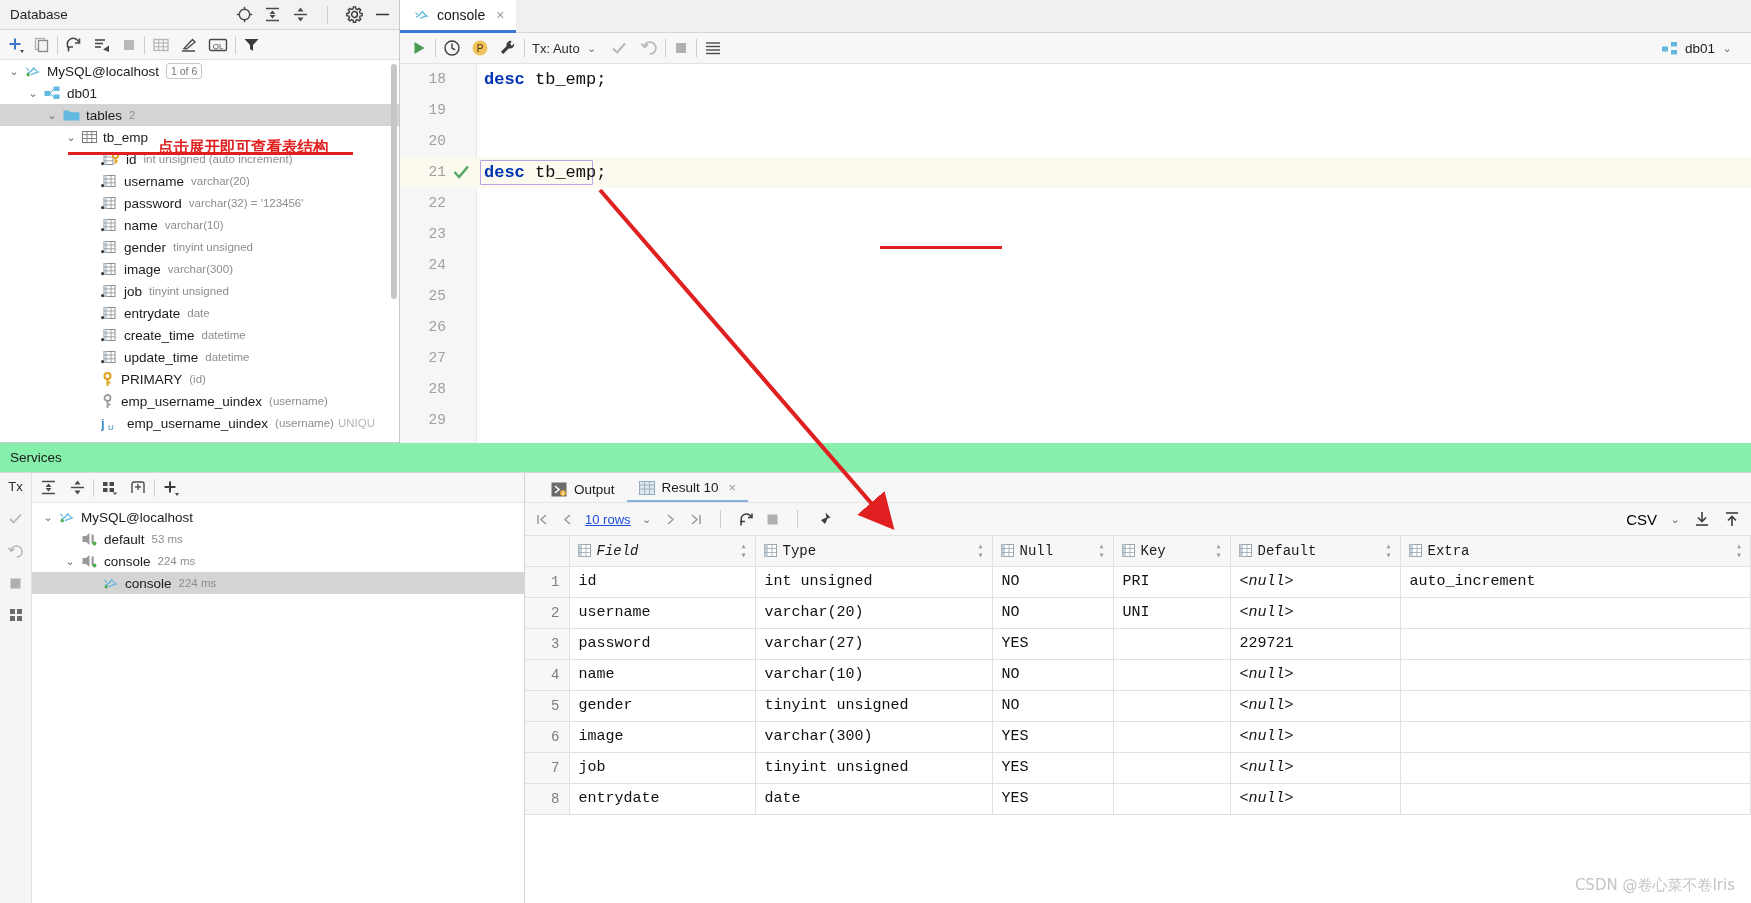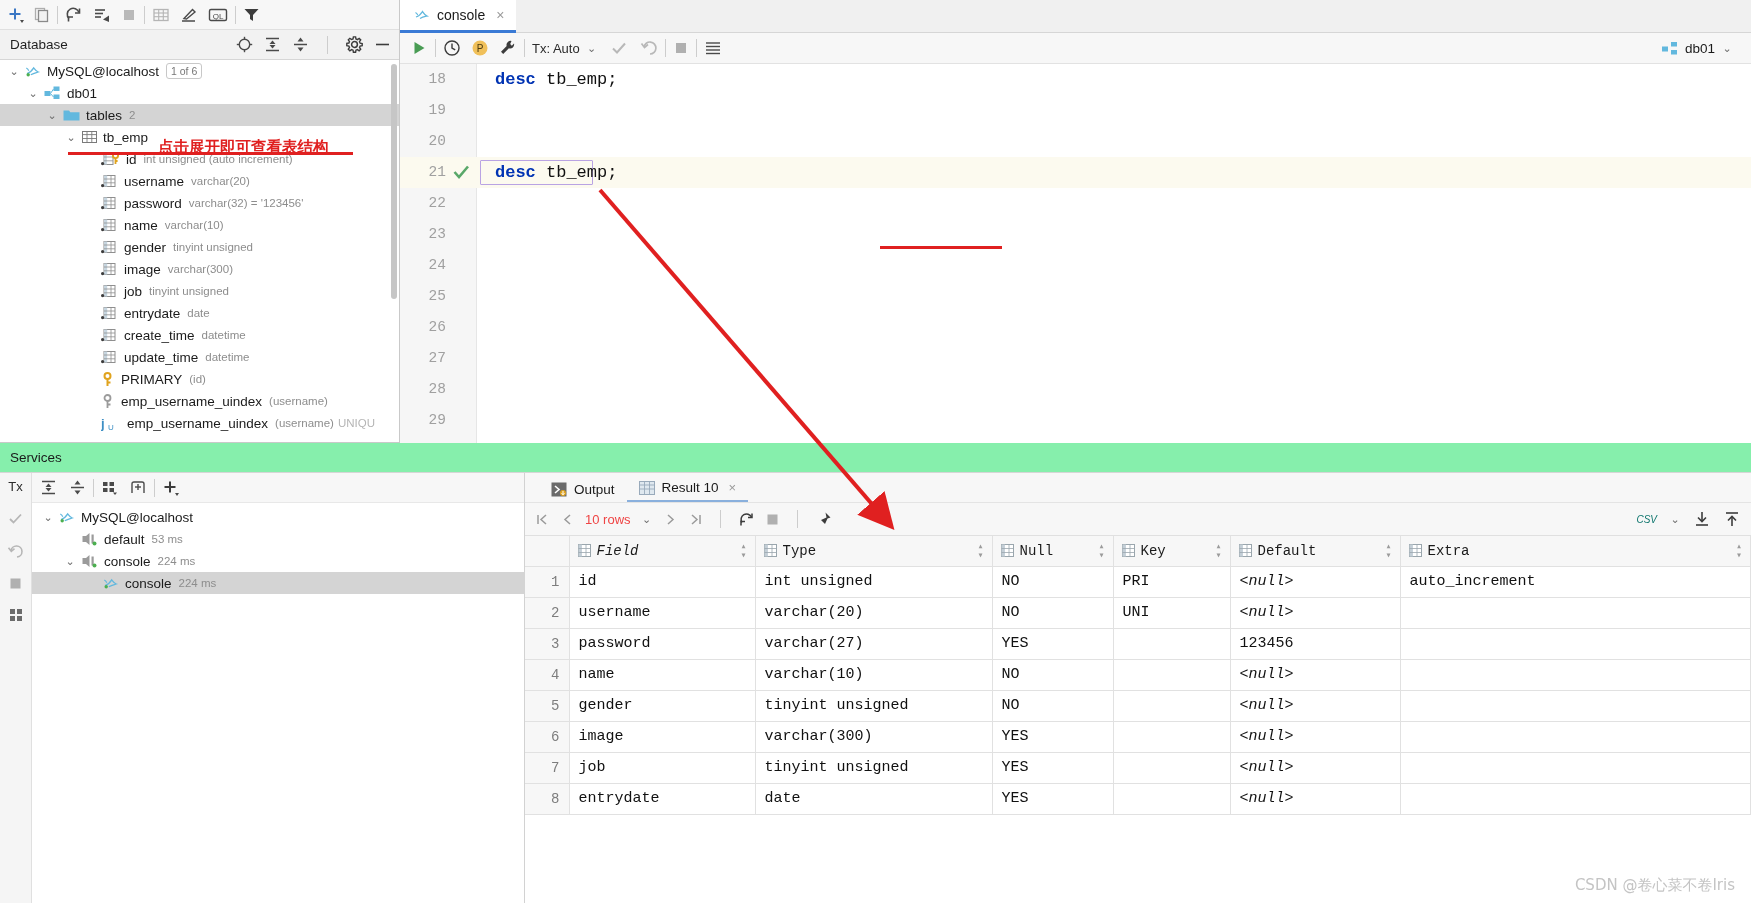--- a/index.html
+++ b/index.html
@@ -82,21 +82,21 @@
     background: #f6f6f6; border-right: 1px solid #e6e6e6;
   }
   .eline { position: relative; height: 31px; }
   .eline .num {
     position: absolute; left: 0; width: 46px; text-align: right;
     font-family: "Liberation Mono", monospace; font-size: 14.5px; color: #a0a0a0;
     line-height: 31px;
   }
   .eline .gmark { position: absolute; left: 52px; top: 6px; }
   .eline .code {
-    position: absolute; left: 95px; line-height: 31px;
+    position: absolute; left: 84px; line-height: 31px;
     font-family: "Liberation Mono", monospace; font-size: 17px; color: #111;
   }
   .eline.cur { background: #fcfaef; }
   .kw { color: #0033b3; font-weight: 700; }
   .hl-box {
     position: absolute; left: 80px; top: 3px; width: 113px; height: 25px;
     border: 1px solid #b9a3e3; border-radius: 1px; background: rgba(0,0,0,0);
   }
   #editor-underline {
     position: absolute; left: 480px; top: 182px; width: 122px; height: 2.5px; background: #e02020;
@@ -130,23 +130,23 @@
     background: #f7f7f7; border-bottom: 1px solid #e4e4e4;
   }
   .rtab { display: flex; align-items: center; gap: 7px; padding: 0 12px 5px 12px; font-size: 13.5px; }
   .rtab.active { border-bottom: 2px solid #8ab0dd; }
   .rtab .x { color: #9a9a9a; font-size: 13px; margin-left: 3px; }
   #res-toolbar {
     height: 33px; display: flex; align-items: center; padding: 0 10px;
     background: #f7f7f7; border-bottom: 1px solid #e0e0e0; gap: 10px;
   }
   #res-toolbar .nav { color: #9b9b9b; font-size: 14px; }
-  #res-toolbar .rows { font-size: 13px; color: #ef4444; }
+  #res-toolbar .rows { font-size: 13px; color: #1d4ed8; text-decoration: underline; }
   #res-right { margin-left: auto; display: flex; align-items: center; gap: 12px; }
-  .csv { font-size: 10px; color: #0f766e; font-style: italic; }
+  .csv { font-size: 15px; color: #000000; }
 
   
   #grid { width: 100%; border-collapse: collapse; table-layout: fixed; font-family: "Liberation Mono", monospace; }
   #grid th, #grid td { border: 1px solid #e1e1e1; border-top: none; border-left: none; }
   #grid thead th {
     background: #f7f7f7; height: 30px; font-weight: normal; font-size: 14px;
     text-align: left; padding: 0 8px; color: #1a1a1a;
   }
   #grid thead th .hd { display: flex; align-items: center; gap: 6px; }
   #grid thead th .sort { margin-left: auto; color: #9b9b9b; font-size: 10px; line-height: 9px; text-align: center; }
@@ -165,85 +165,20 @@
     position: absolute; right: 16px; bottom: 8px; color: #c4c4c4; font-size: 15px;
     font-family: "DejaVu Sans", sans-serif;
   }
 </style>
 </head>
 <body>
 
 <div class="app">
 
   <div id="db-panel">
-    <div id="db-toolbar">
-      <span class="icon">
-        <svg width="18" height="18" viewBox="0 0 18 18">
-            <line x1="2.5" y1="8" x2="13.5" y2="8" stroke="#3b77c4" stroke-width="2"></line>
-            <line x1="8" y1="2.5" x2="8" y2="13.5" stroke="#3b77c4" stroke-width="2"></line>
-            <path d="M13 14 L17 14 L15 17 Z" fill="#4a4a4a"></path>
-          </svg>
-      </span>
-      <span class="icon" style="margin-left:8px">
-        <svg width="17" height="17" viewBox="0 0 17 17">
-            <rect x="2.5" y="2.5" width="9" height="11" fill="none" stroke="#aeaeae" stroke-width="1.3"></rect>
-            <rect x="5.5" y="4.5" width="9" height="11" fill="#f2f2f2" stroke="#8a8a8a" stroke-width="1.3"></rect>
-          </svg>
-      </span>
-      <span class="sep"></span>
-      <span class="icon">
-        <svg width="18" height="18" viewBox="0 0 18 18">
-            <path d="M14 6.5A6 6 0 104 12.5" fill="none" stroke="#4a4a4a" stroke-width="1.6"></path>
-            <path d="M14.5 2.5 L14.5 7 L10 7" fill="none" stroke="#4a4a4a" stroke-width="1.6"></path>
-            <path d="M3.5 15.5 L3.5 11 L8 11" fill="none" stroke="#4a4a4a" stroke-width="1.6"></path>
-          </svg>
-      </span>
-      <span class="icon" style="margin-left:10px">
-        <svg width="18" height="18" viewBox="0 0 18 18">
-            <line x1="2" y1="4" x2="12" y2="4" stroke="#4a4a4a" stroke-width="1.6"></line>
-            <line x1="2" y1="7.5" x2="10" y2="7.5" stroke="#4a4a4a" stroke-width="1.6"></line>
-            <line x1="2" y1="11" x2="8" y2="11" stroke="#4a4a4a" stroke-width="1.6"></line>
-            <path d="M10 13.5 L16 9.5 L16 16 Z" fill="#4a4a4a"></path>
-          </svg>
-      </span>
-      <span class="icon" style="margin-left:10px">
-        <svg width="16" height="16" viewBox="0 0 16 16">
-            <rect x="3" y="3" width="10" height="10" fill="#b9b9b9"></rect>
-          </svg>
-      </span>
-      <span class="sep"></span>
-      <span class="icon">
-        <svg width="18" height="18" viewBox="0 0 18 18">
-            <rect x="2" y="3.5" width="14" height="11" fill="none" stroke="#b5b5b5" stroke-width="1.3"></rect>
-            <line x1="2" y1="7" x2="16" y2="7" stroke="#b5b5b5" stroke-width="1.1"></line>
-            <line x1="2" y1="10.7" x2="16" y2="10.7" stroke="#b5b5b5" stroke-width="1.1"></line>
-            <line x1="6.7" y1="3.5" x2="6.7" y2="14.5" stroke="#b5b5b5" stroke-width="1.1"></line>
-            <line x1="11.3" y1="3.5" x2="11.3" y2="14.5" stroke="#b5b5b5" stroke-width="1.1"></line>
-          </svg>
-      </span>
-      <span class="icon" style="margin-left:10px">
-        <svg width="18" height="18" viewBox="0 0 18 18">
-            <line x1="2" y1="15" x2="15" y2="15" stroke="#4a4a4a" stroke-width="1.5"></line>
-            <path d="M4 12.5 L12.5 3.5 L15 6 L6.5 13 Z" fill="none" stroke="#4a4a4a" stroke-width="1.4"></path>
-          </svg>
-      </span>
-      <span class="icon" style="margin-left:10px">
-        <svg width="20" height="16" viewBox="0 0 20 16">
-            <rect x="1.5" y="2.5" width="17" height="11" rx="1.5" fill="none" stroke="#4a4a4a" stroke-width="1.4"></rect>
-            <text x="10" y="11.5" font-size="8" font-family="Liberation Sans" text-anchor="middle" fill="#4a4a4a">QL</text>
-          </svg>
-      </span>
-      <span class="sep"></span>
-      <span class="icon">
-        <svg width="17" height="17" viewBox="0 0 17 17">
-            <path d="M1.5 3 L15.5 3 L10 9 L10 15 L7 13 L7 9 Z" fill="#3c3c3c"></path>
-          </svg>
-      </span>
-    </div>
-
     <div id="db-header">
       <span class="title">Database</span>
       <span class="tools">
         <span class="icon">
           <svg width="17" height="17" viewBox="0 0 17 17">
               <circle cx="8.5" cy="8.5" r="5.2" fill="none" stroke="#4a4a4a" stroke-width="1.4"></circle>
               <line x1="8.5" y1="0.8" x2="8.5" y2="4" stroke="#4a4a4a" stroke-width="1.4"></line>
               <line x1="8.5" y1="13" x2="8.5" y2="16.2" stroke="#4a4a4a" stroke-width="1.4"></line>
               <line x1="0.8" y1="8.5" x2="4" y2="8.5" stroke="#4a4a4a" stroke-width="1.4"></line>
               <line x1="13" y1="8.5" x2="16.2" y2="8.5" stroke="#4a4a4a" stroke-width="1.4"></line>
@@ -269,20 +204,85 @@
           <svg width="17" height="17" viewBox="0 0 17 17">
               <path d="M8.5 5.6a2.9 2.9 0 100 5.8 2.9 2.9 0 000-5.8z" fill="none" stroke="#3c3c3c" stroke-width="1.5"></path>
               <path d="M7.4 0.9h2.2l.35 2.1 1.45.6 1.75-1.2 1.55 1.55-1.2 1.75.6 1.45 2.1.35v2.2l-2.1.35-.6 1.45 1.2 1.75-1.55 1.55-1.75-1.2-1.45.6-.35 2.1H7.4l-.35-2.1-1.45-.6-1.75 1.2-1.55-1.55 1.2-1.75-.6-1.45-2.1-.35V7.4l2.1-.35.6-1.45-1.2-1.75L3.85 2.3l1.75 1.2 1.45-.6z" fill="none" stroke="#3c3c3c" stroke-width="1.4"></path>
             </svg>
         </span>
         <span class="icon">
           <svg width="17" height="17" viewBox="0 0 17 17">
               <line x1="2" y1="8.5" x2="15" y2="8.5" stroke="#3c3c3c" stroke-width="1.6"></line>
             </svg>
         </span>
+      </span>
+    </div>
+
+    <div id="db-toolbar">
+      <span class="icon">
+        <svg width="18" height="18" viewBox="0 0 18 18">
+            <line x1="2.5" y1="8" x2="13.5" y2="8" stroke="#3b77c4" stroke-width="2"></line>
+            <line x1="8" y1="2.5" x2="8" y2="13.5" stroke="#3b77c4" stroke-width="2"></line>
+            <path d="M13 14 L17 14 L15 17 Z" fill="#4a4a4a"></path>
+          </svg>
+      </span>
+      <span class="icon" style="margin-left:8px">
+        <svg width="17" height="17" viewBox="0 0 17 17">
+            <rect x="2.5" y="2.5" width="9" height="11" fill="none" stroke="#aeaeae" stroke-width="1.3"></rect>
+            <rect x="5.5" y="4.5" width="9" height="11" fill="#f2f2f2" stroke="#8a8a8a" stroke-width="1.3"></rect>
+          </svg>
+      </span>
+      <span class="sep"></span>
+      <span class="icon">
+        <svg width="18" height="18" viewBox="0 0 18 18">
+            <path d="M14 6.5A6 6 0 104 12.5" fill="none" stroke="#4a4a4a" stroke-width="1.6"></path>
+            <path d="M14.5 2.5 L14.5 7 L10 7" fill="none" stroke="#4a4a4a" stroke-width="1.6"></path>
+            <path d="M3.5 15.5 L3.5 11 L8 11" fill="none" stroke="#4a4a4a" stroke-width="1.6"></path>
+          </svg>
+      </span>
+      <span class="icon" style="margin-left:10px">
+        <svg width="18" height="18" viewBox="0 0 18 18">
+            <line x1="2" y1="4" x2="12" y2="4" stroke="#4a4a4a" stroke-width="1.6"></line>
+            <line x1="2" y1="7.5" x2="10" y2="7.5" stroke="#4a4a4a" stroke-width="1.6"></line>
+            <line x1="2" y1="11" x2="8" y2="11" stroke="#4a4a4a" stroke-width="1.6"></line>
+            <path d="M10 13.5 L16 9.5 L16 16 Z" fill="#4a4a4a"></path>
+          </svg>
+      </span>
+      <span class="icon" style="margin-left:10px">
+        <svg width="16" height="16" viewBox="0 0 16 16">
+            <rect x="3" y="3" width="10" height="10" fill="#b9b9b9"></rect>
+          </svg>
+      </span>
+      <span class="sep"></span>
+      <span class="icon">
+        <svg width="18" height="18" viewBox="0 0 18 18">
+            <rect x="2" y="3.5" width="14" height="11" fill="none" stroke="#b5b5b5" stroke-width="1.3"></rect>
+            <line x1="2" y1="7" x2="16" y2="7" stroke="#b5b5b5" stroke-width="1.1"></line>
+            <line x1="2" y1="10.7" x2="16" y2="10.7" stroke="#b5b5b5" stroke-width="1.1"></line>
+            <line x1="6.7" y1="3.5" x2="6.7" y2="14.5" stroke="#b5b5b5" stroke-width="1.1"></line>
+            <line x1="11.3" y1="3.5" x2="11.3" y2="14.5" stroke="#b5b5b5" stroke-width="1.1"></line>
+          </svg>
+      </span>
+      <span class="icon" style="margin-left:10px">
+        <svg width="18" height="18" viewBox="0 0 18 18">
+            <line x1="2" y1="15" x2="15" y2="15" stroke="#4a4a4a" stroke-width="1.5"></line>
+            <path d="M4 12.5 L12.5 3.5 L15 6 L6.5 13 Z" fill="none" stroke="#4a4a4a" stroke-width="1.4"></path>
+          </svg>
+      </span>
+      <span class="icon" style="margin-left:10px">
+        <svg width="20" height="16" viewBox="0 0 20 16">
+            <rect x="1.5" y="2.5" width="17" height="11" rx="1.5" fill="none" stroke="#4a4a4a" stroke-width="1.4"></rect>
+            <text x="10" y="11.5" font-size="8" font-family="Liberation Sans" text-anchor="middle" fill="#4a4a4a">QL</text>
+          </svg>
+      </span>
+      <span class="sep"></span>
+      <span class="icon">
+        <svg width="17" height="17" viewBox="0 0 17 17">
+            <path d="M1.5 3 L15.5 3 L10 9 L10 15 L7 13 L7 9 Z" fill="#3c3c3c"></path>
+          </svg>
       </span>
     </div>
 
     <div id="db-tree">
         <div class="tnode">
           <span style="display:inline-block;width:8px"></span>
           <span class="chev">⌄</span>
           <span class="icon" style="margin:0 6px 0 5px">
             <svg width="16" height="16" viewBox="0 0 16 16">
               <path d="M2 10.5c3-1 5.2-3 6.7-5.6C9.7 6.3 10.8 8 13.2 9c-2 .6-4.8 1.2-7.4 2.8" fill="none" stroke="#62b8de" stroke-width="1.3"></path>
@@ -1000,21 +1000,21 @@
                   <td>UNI</td>
                   <td class="nullv">&lt;null&gt;</td>
                   <td></td>
                 </tr>
                 <tr>
                   <td class="rn">3</td>
                   <td>password</td>
                   <td>varchar(27)</td>
                   <td>YES</td>
                   <td></td>
-                  <td>123456</td>
+                  <td>229721</td>
                   <td></td>
                 </tr>
                 <tr>
                   <td class="rn">4</td>
                   <td>name</td>
                   <td>varchar(10)</td>
                   <td>NO</td>
                   <td></td>
                   <td class="nullv">&lt;null&gt;</td>
                   <td></td>

